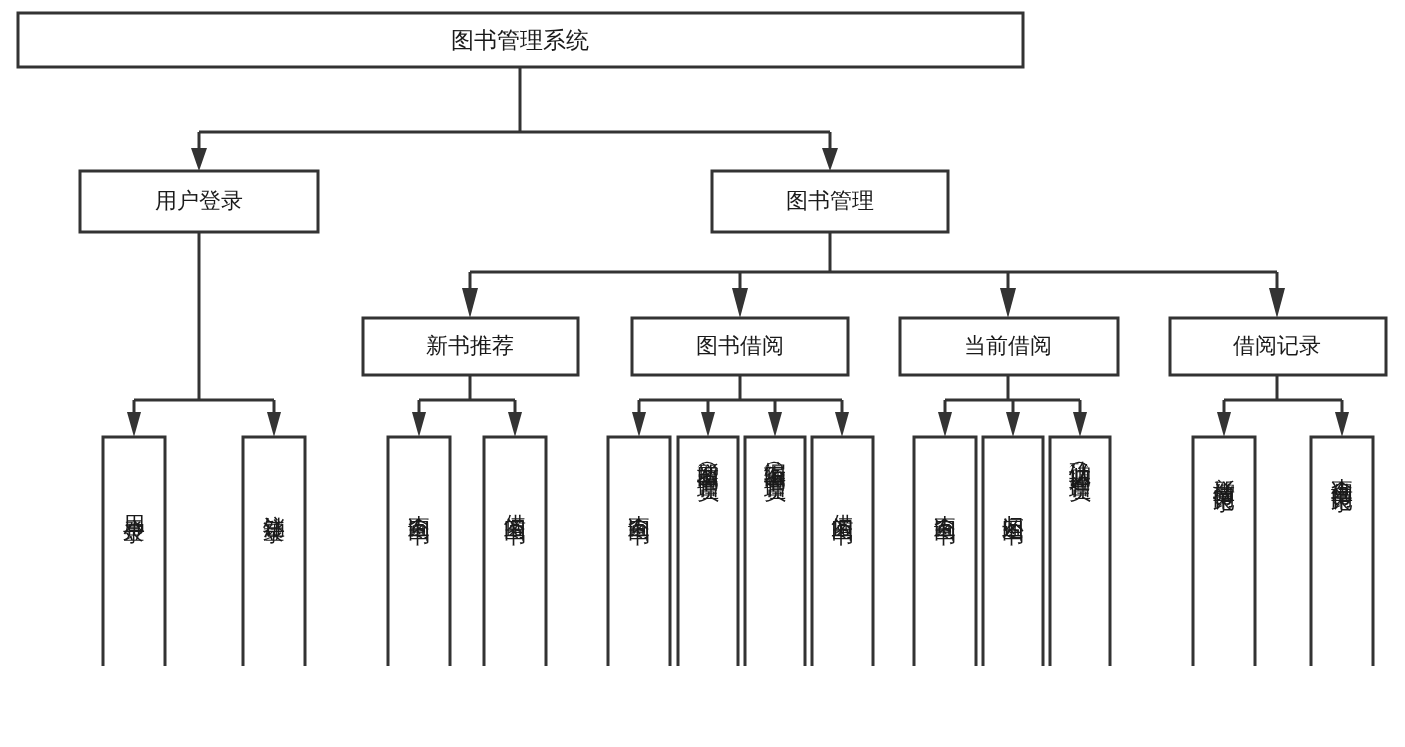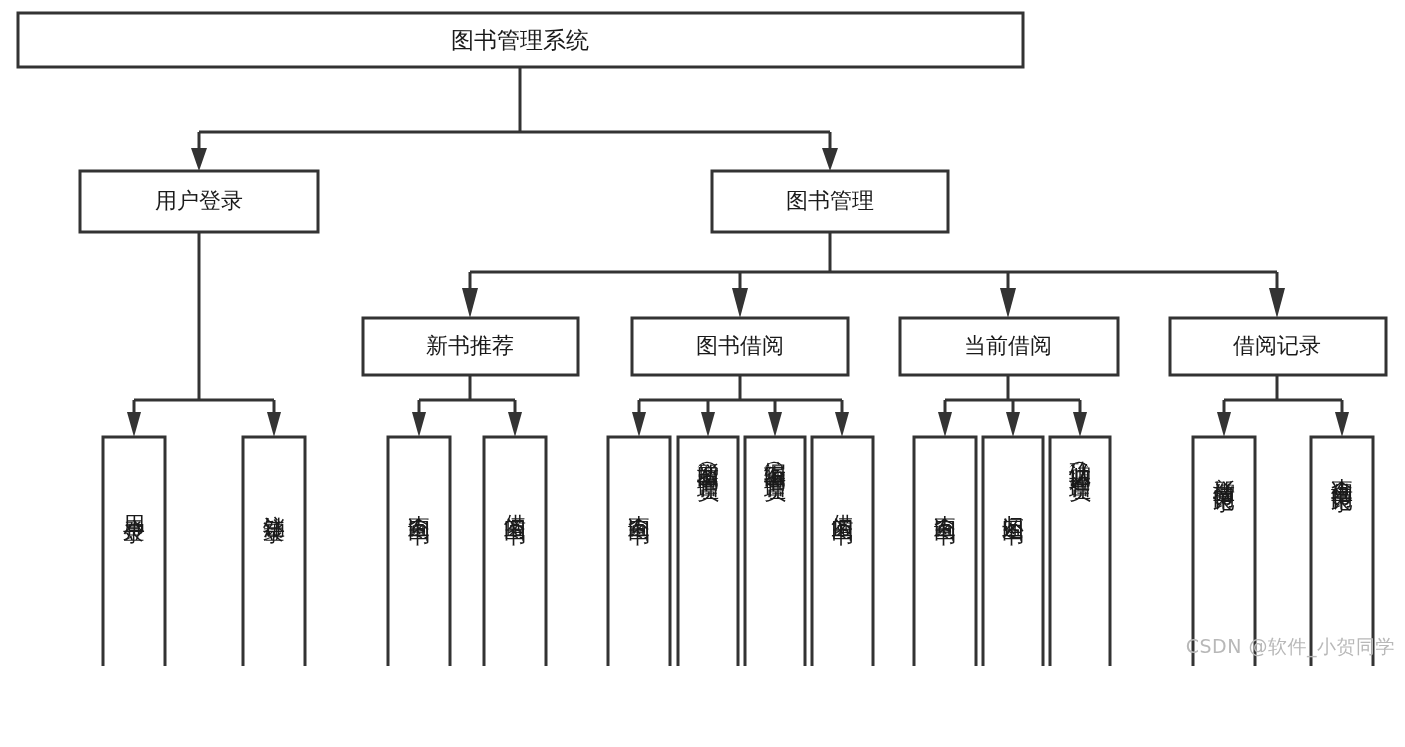--- a/index.html
+++ b/index.html
@@ -231,14 +231,13 @@
     <span class="leaf-label">确认归还（管理员）</span>
   </div>
 
   <div class="leaf-label-wrap" style="left:1193px; top:460px; width:62px; height:270px;">
     <span class="leaf-label">新增借阅记录</span>
   </div>
   <div class="leaf-label-wrap" style="left:1311px; top:460px; width:62px; height:270px;">
     <span class="leaf-label">查询借阅记录</span>
   </div>
 
-  <div class="watermark">CSDN @软件_小贺同学</div>
 </div>
 
 </body></html>

